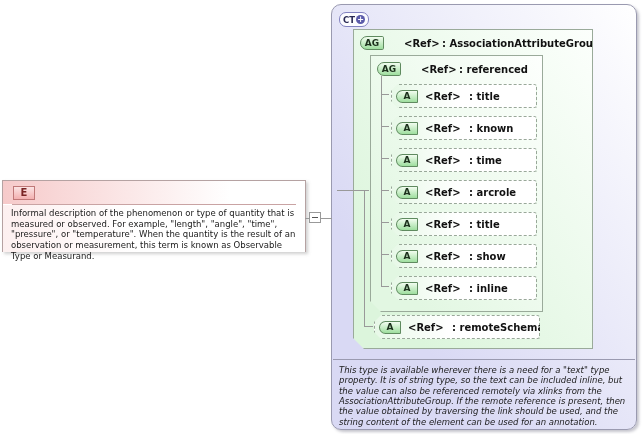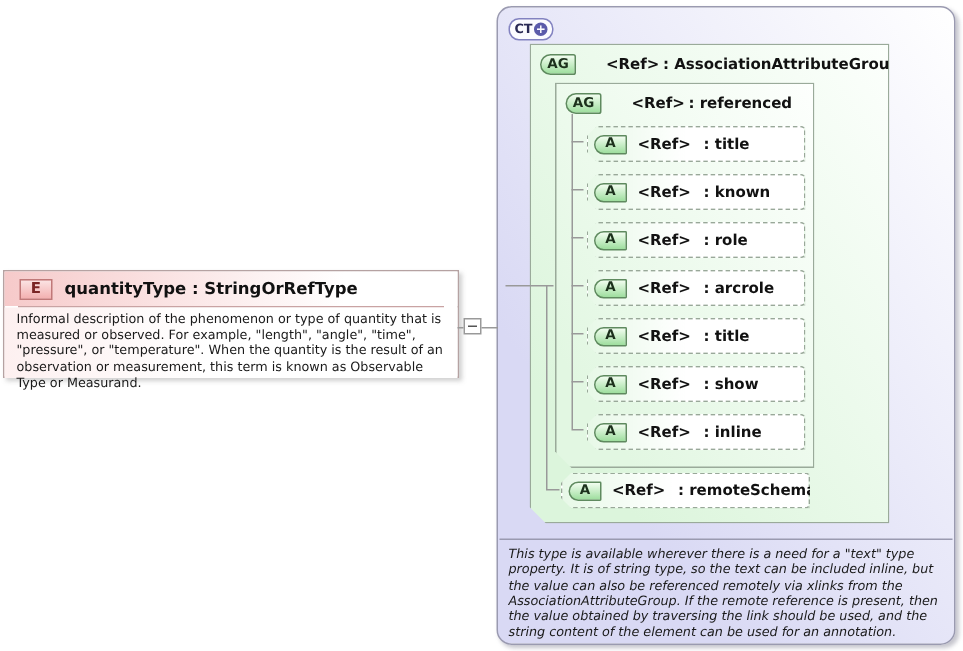--- a/index.html
+++ b/index.html
@@ -115,21 +115,20 @@
   }
 </style>
 </head>
 <body>
 
 <div class="stage">
 
   <div class="element-box">
     <div class="el-header">
       <span class="badge e-badge">E</span>
-      <span class="node-title">quantityType : StringOrRefType</span>
     </div>
     <div class="el-divider"></div>
     <div class="el-annotation">Informal description of the phenomenon or type of quantity that is measured or observed. For example, "length", "angle", "time", "pressure", or "temperature". When the quantity is the result of an observation or measurement, this term is known as Observable Type or Measurand.</div>
   </div>
 
   <div class="cline" style="left:305px;top:218px;width:27px;height:1px;"></div>
   <div class="minus-box">
     <span class="minus-glyph"></span>
   </div>
 
@@ -161,21 +160,21 @@
           <span class="g-name">: title</span>
         </div>
         <div class="attr-row in-simple" style="top:60px">
           <span class="badge a-badge">A</span>
           <span class="ref-label attr-ref">&lt;Ref&gt;</span>
           <span class="g-name">: known</span>
         </div>
         <div class="attr-row in-simple" style="top:92px">
           <span class="badge a-badge">A</span>
           <span class="ref-label attr-ref">&lt;Ref&gt;</span>
-          <span class="g-name">: role</span>
+          <span class="g-name">: time</span>
         </div>
         <div class="attr-row in-simple" style="top:124px">
           <span class="badge a-badge">A</span>
           <span class="ref-label attr-ref">&lt;Ref&gt;</span>
           <span class="g-name">: arcrole</span>
         </div>
         <div class="attr-row in-simple" style="top:156px">
           <span class="badge a-badge">A</span>
           <span class="ref-label attr-ref">&lt;Ref&gt;</span>
           <span class="g-name">: title</span>

